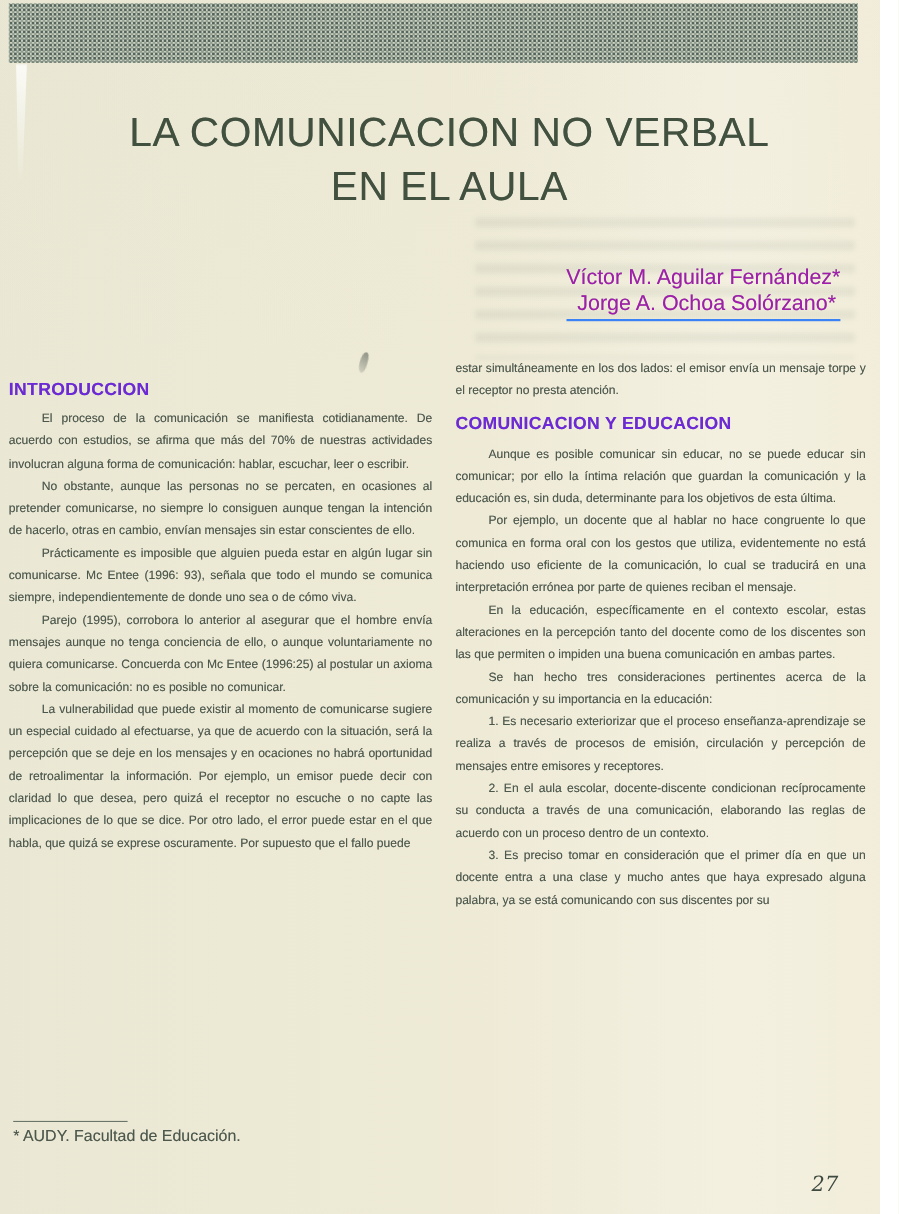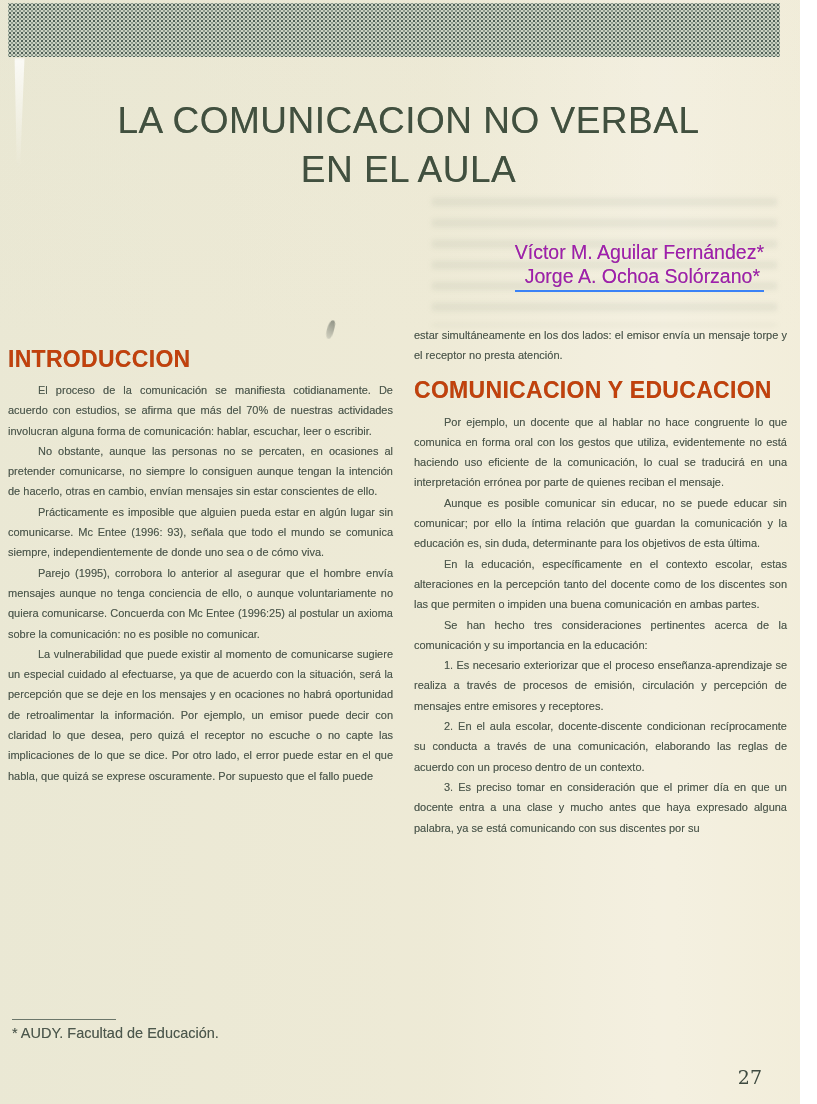--- a/index.html
+++ b/index.html
@@ -62,24 +62,24 @@
     position: absolute;
     left: 8px; top: 325px;
     width: 779px;
     display: flex;
     gap: 21px;
   }
   .col { text-shadow: 0 0 0.55px rgba(77,88,77,0.5); }
   .col-left  { width: 385px; padding-top: 21px; }
   .col-right { width: 373px; padding-top: 0; }
   .section-heading {
-    font-size: 23px;
+    font-size: 16px;
     font-weight: bold;
     letter-spacing: 0.3px;
-    color: #c2410c;
+    color: #6d28d9;
     margin: 0 0 7px 0;
   }
   .col-right .section-heading { margin: 11px 0 8px 0; }
   .col p {
     margin: 0;
     font-size: 11px;
     line-height: 20.3px;
     text-align: justify;
     text-indent: 30px;
     color: #4d584d;
@@ -97,20 +97,21 @@
   .footnote-text {
     margin-top: 5px;
     font-size: 14.5px;
     color: #4d584d;
     text-shadow: 0 0 0.5px rgba(77,88,77,0.5);
   }
   .page-number {
     position: absolute;
     right: 38px; top: 1066px;
     font-family: "DejaVu Serif", serif;
+    font-style: italic;
     font-size: 19px;
     color: #3e4a40;
   }
   
   .ink-smudge {
     position: absolute;
     left: 327px; top: 320px;
     width: 7px; height: 19px;
     background: linear-gradient(200deg, rgba(110,115,105,0.75), rgba(140,145,135,0.25));
     border-radius: 60% 40% 50% 50%;
@@ -164,22 +165,22 @@
       <p>El proceso de la comunicación se manifiesta cotidianamente. De acuerdo con estudios, se afirma que más del 70% de nuestras actividades involucran alguna forma de comunicación: hablar, escuchar, leer o escribir.</p>
       <p>No obstante, aunque las personas no se percaten, en ocasiones al pretender comunicarse, no siempre lo consiguen aunque tengan la intención de hacerlo, otras en cambio, envían mensajes sin estar conscientes de ello.</p>
       <p>Prácticamente es imposible que alguien pueda estar en algún lugar sin comunicarse. Mc Entee (1996: 93), señala que todo el mundo se comunica siempre, independientemente de donde uno sea o de cómo viva.</p>
       <p>Parejo (1995), corrobora lo anterior al asegurar que el hombre envía mensajes aunque no tenga conciencia de ello, o aunque voluntariamente no quiera comunicarse. Concuerda con Mc Entee (1996:25) al postular un axioma sobre la comunicación: no es posible no comunicar.</p>
       <p>La vulnerabilidad que puede existir al momento de comunicarse sugiere un especial cuidado al efectuarse, ya que de acuerdo con la situación, será la percepción que se deje en los mensajes y en ocaciones no habrá oportunidad de retroalimentar la información. Por ejemplo, un emisor puede decir con claridad lo que desea, pero quizá el receptor no escuche o no capte las implicaciones de lo que se dice. Por otro lado, el error puede estar en el que habla, que quizá se exprese oscuramente. Por supuesto que el fallo puede</p>
     </div>
 
     <div class="col col-right">
       <p class="no-indent">estar simultáneamente en los dos lados: el emisor envía un mensaje torpe y el receptor no presta atención.</p>
       <h2 class="section-heading">COMUNICACION Y EDUCACION</h2>
+      <p>Aunque es posible comunicar sin educar, no se puede educar sin comunicar; por ello la íntima relación que guardan la comunicación y la educación es, sin duda, determinante para los objetivos de esta última.</p>
       <p>Por ejemplo, un docente que al hablar no hace congruente lo que comunica en forma oral con los gestos que utiliza, evidentemente no está haciendo uso eficiente de la comunicación, lo cual se traducirá en una interpretación errónea por parte de quienes reciban el mensaje.</p>
-      <p>Aunque es posible comunicar sin educar, no se puede educar sin comunicar; por ello la íntima relación que guardan la comunicación y la educación es, sin duda, determinante para los objetivos de esta última.</p>
       <p>En la educación, específicamente en el contexto escolar, estas alteraciones en la percepción tanto del docente como de los discentes son las que permiten o impiden una buena comunicación en ambas partes.</p>
       <p>Se han hecho tres consideraciones pertinentes acerca de la comunicación y su importancia en la educación:</p>
       <p>1. Es necesario exteriorizar que el proceso enseñanza-aprendizaje se realiza a través de procesos de emisión, circulación y percepción de mensajes entre emisores y receptores.</p>
       <p>2. En el aula escolar, docente-discente condicionan recíprocamente su conducta a través de una comunicación, elaborando las reglas de acuerdo con un proceso dentro de un contexto.</p>
       <p>3. Es preciso tomar en consideración que el primer día en que un docente entra a una clase y mucho antes que haya expresado alguna palabra, ya se está comunicando con sus discentes por su</p>
     </div>
 
   </div>
 
   <div class="footnote-area">

